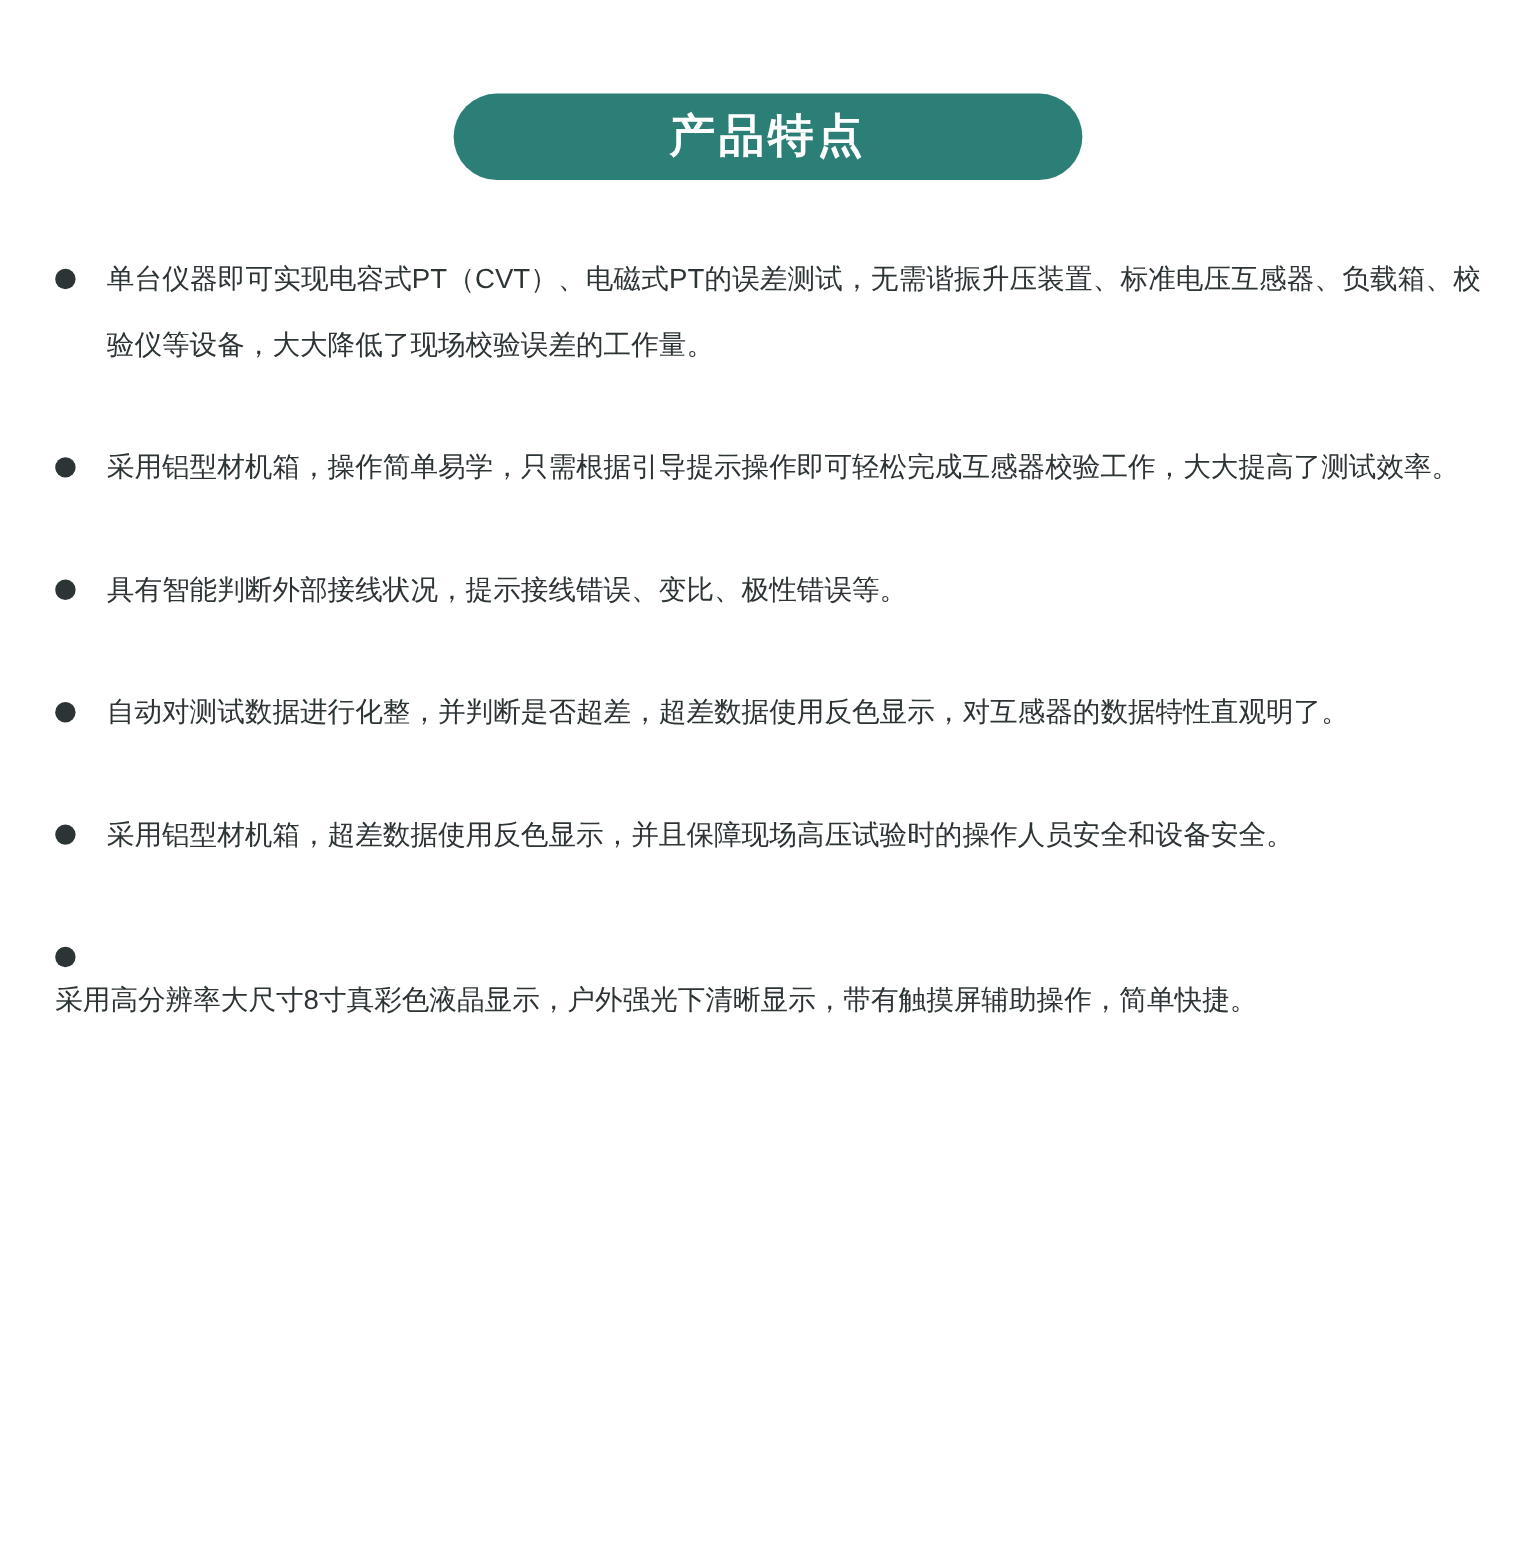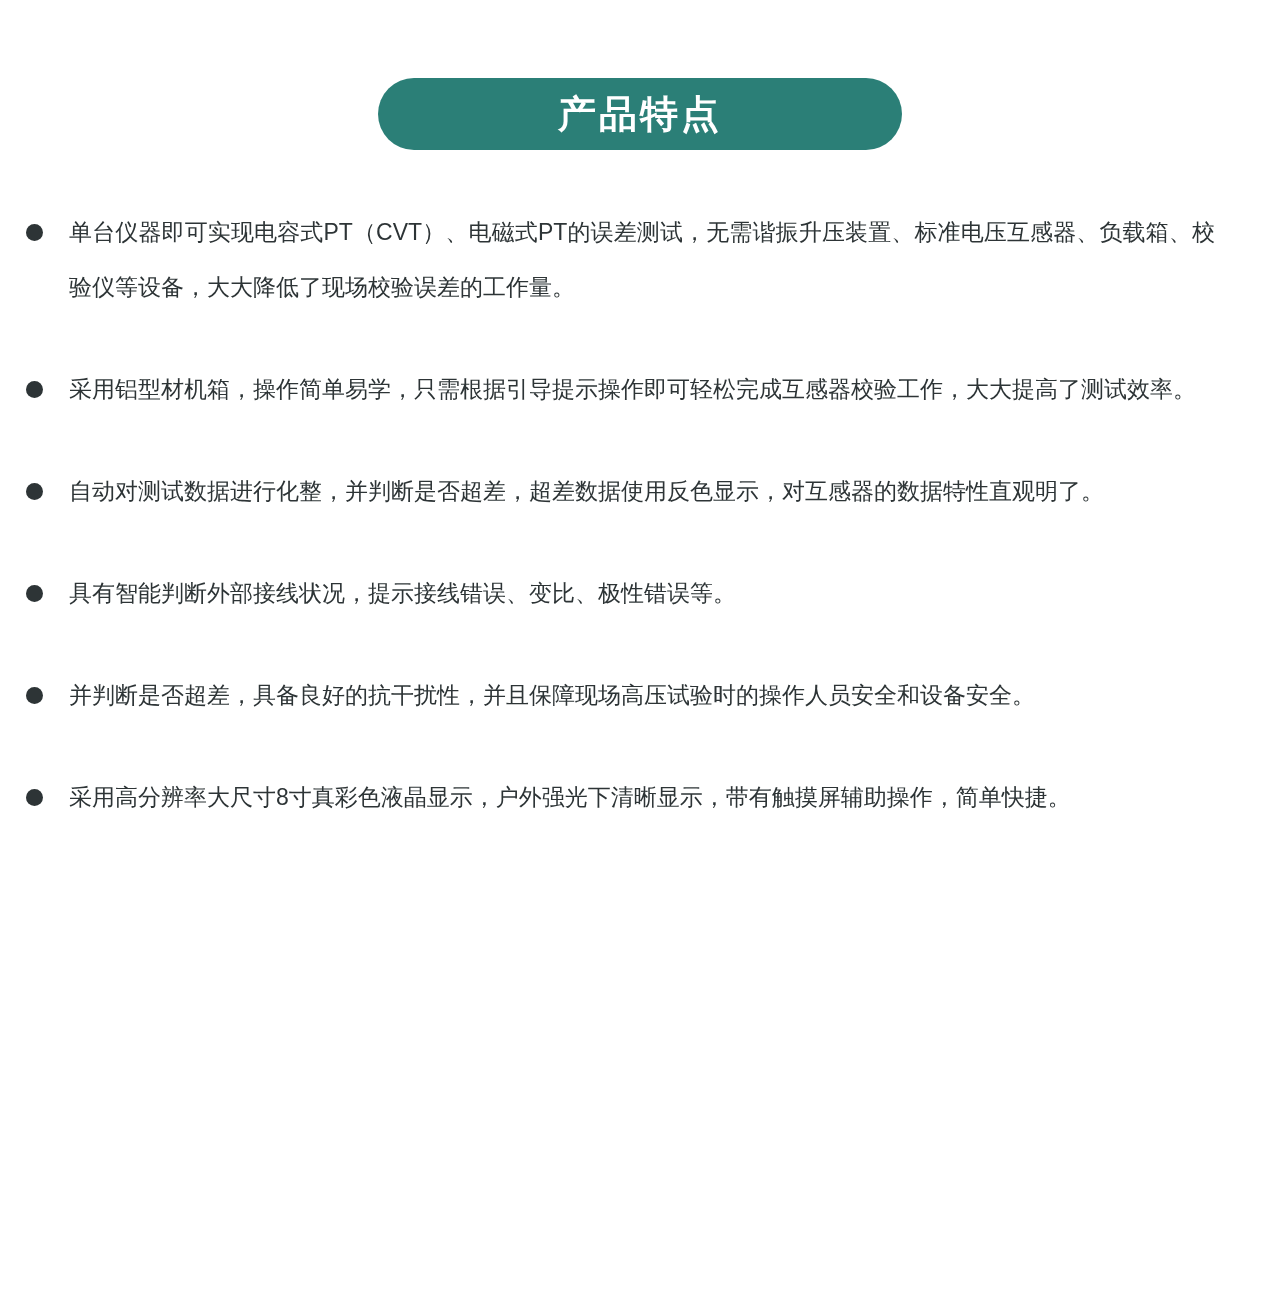--- a/index.html
+++ b/index.html
@@ -32,29 +32,29 @@
   .pill span {
     color: #ffffff;
     font-size: 38px;
     font-weight: bold;
     letter-spacing: 3px;
     line-height: 1;
   }
   ul.features {
     list-style: none;
     margin-top: 55px;
-    padding-left: 26px;
+    padding-left: 46px;
     padding-right: 46px;
   }
   ul.features li {
     display: flex;
     align-items: flex-start;
     margin-bottom: 47px;
   }
-  ul.features li:last-child { margin-bottom: 0; }
+  ul.features li:last-child { margin-bottom: 0; flex-direction: column; }
   .dot {
     flex: 0 0 auto;
     width: 17px;
     height: 17px;
     border-radius: 50%;
     background: var(--text, #2D3436);
     margin-top: 19px;   
     margin-right: 26px;
   }
   .txt {
@@ -80,29 +80,29 @@
     <li>
       <span class="dot"></span>
       <span class="txt">单台仪器即可实现电容式PT（CVT）、电磁式PT的误差测试，无需谐振升压装置、标准电压互感器、负载箱、校验仪等设备，大大降低了现场校验误差的工作量。</span>
     </li>
     <li>
       <span class="dot"></span>
       <span class="txt">采用铝型材机箱，操作简单易学，只需根据引导提示操作即可轻松完成互感器校验工作，大大提高了测试效率。</span>
     </li>
     <li>
       <span class="dot"></span>
+      <span class="txt">具有智能判断外部接线状况，提示接线错误、变比、极性错误等。</span>
+    </li>
+    <li>
+      <span class="dot"></span>
       <span class="txt">自动对测试数据进行化整，并判断是否超差，超差数据使用反色显示，对互感器的数据特性直观明了。</span>
     </li>
     <li>
       <span class="dot"></span>
-      <span class="txt">具有智能判断外部接线状况，提示接线错误、变比、极性错误等。</span>
-    </li>
-    <li>
-      <span class="dot"></span>
-      <span class="txt">并判断是否超差，具备良好的抗干扰性，并且保障现场高压试验时的操作人员安全和设备安全。</span>
+      <span class="txt">采用铝型材机箱，超差数据使用反色显示，并且保障现场高压试验时的操作人员安全和设备安全。</span>
     </li>
     <li>
       <span class="dot"></span>
       <span class="txt">采用高分辨率大尺寸8寸真彩色液晶显示，户外强光下清晰显示，带有触摸屏辅助操作，简单快捷。</span>
     </li>
   </ul>
 
 </div>
 
 </body></html>

